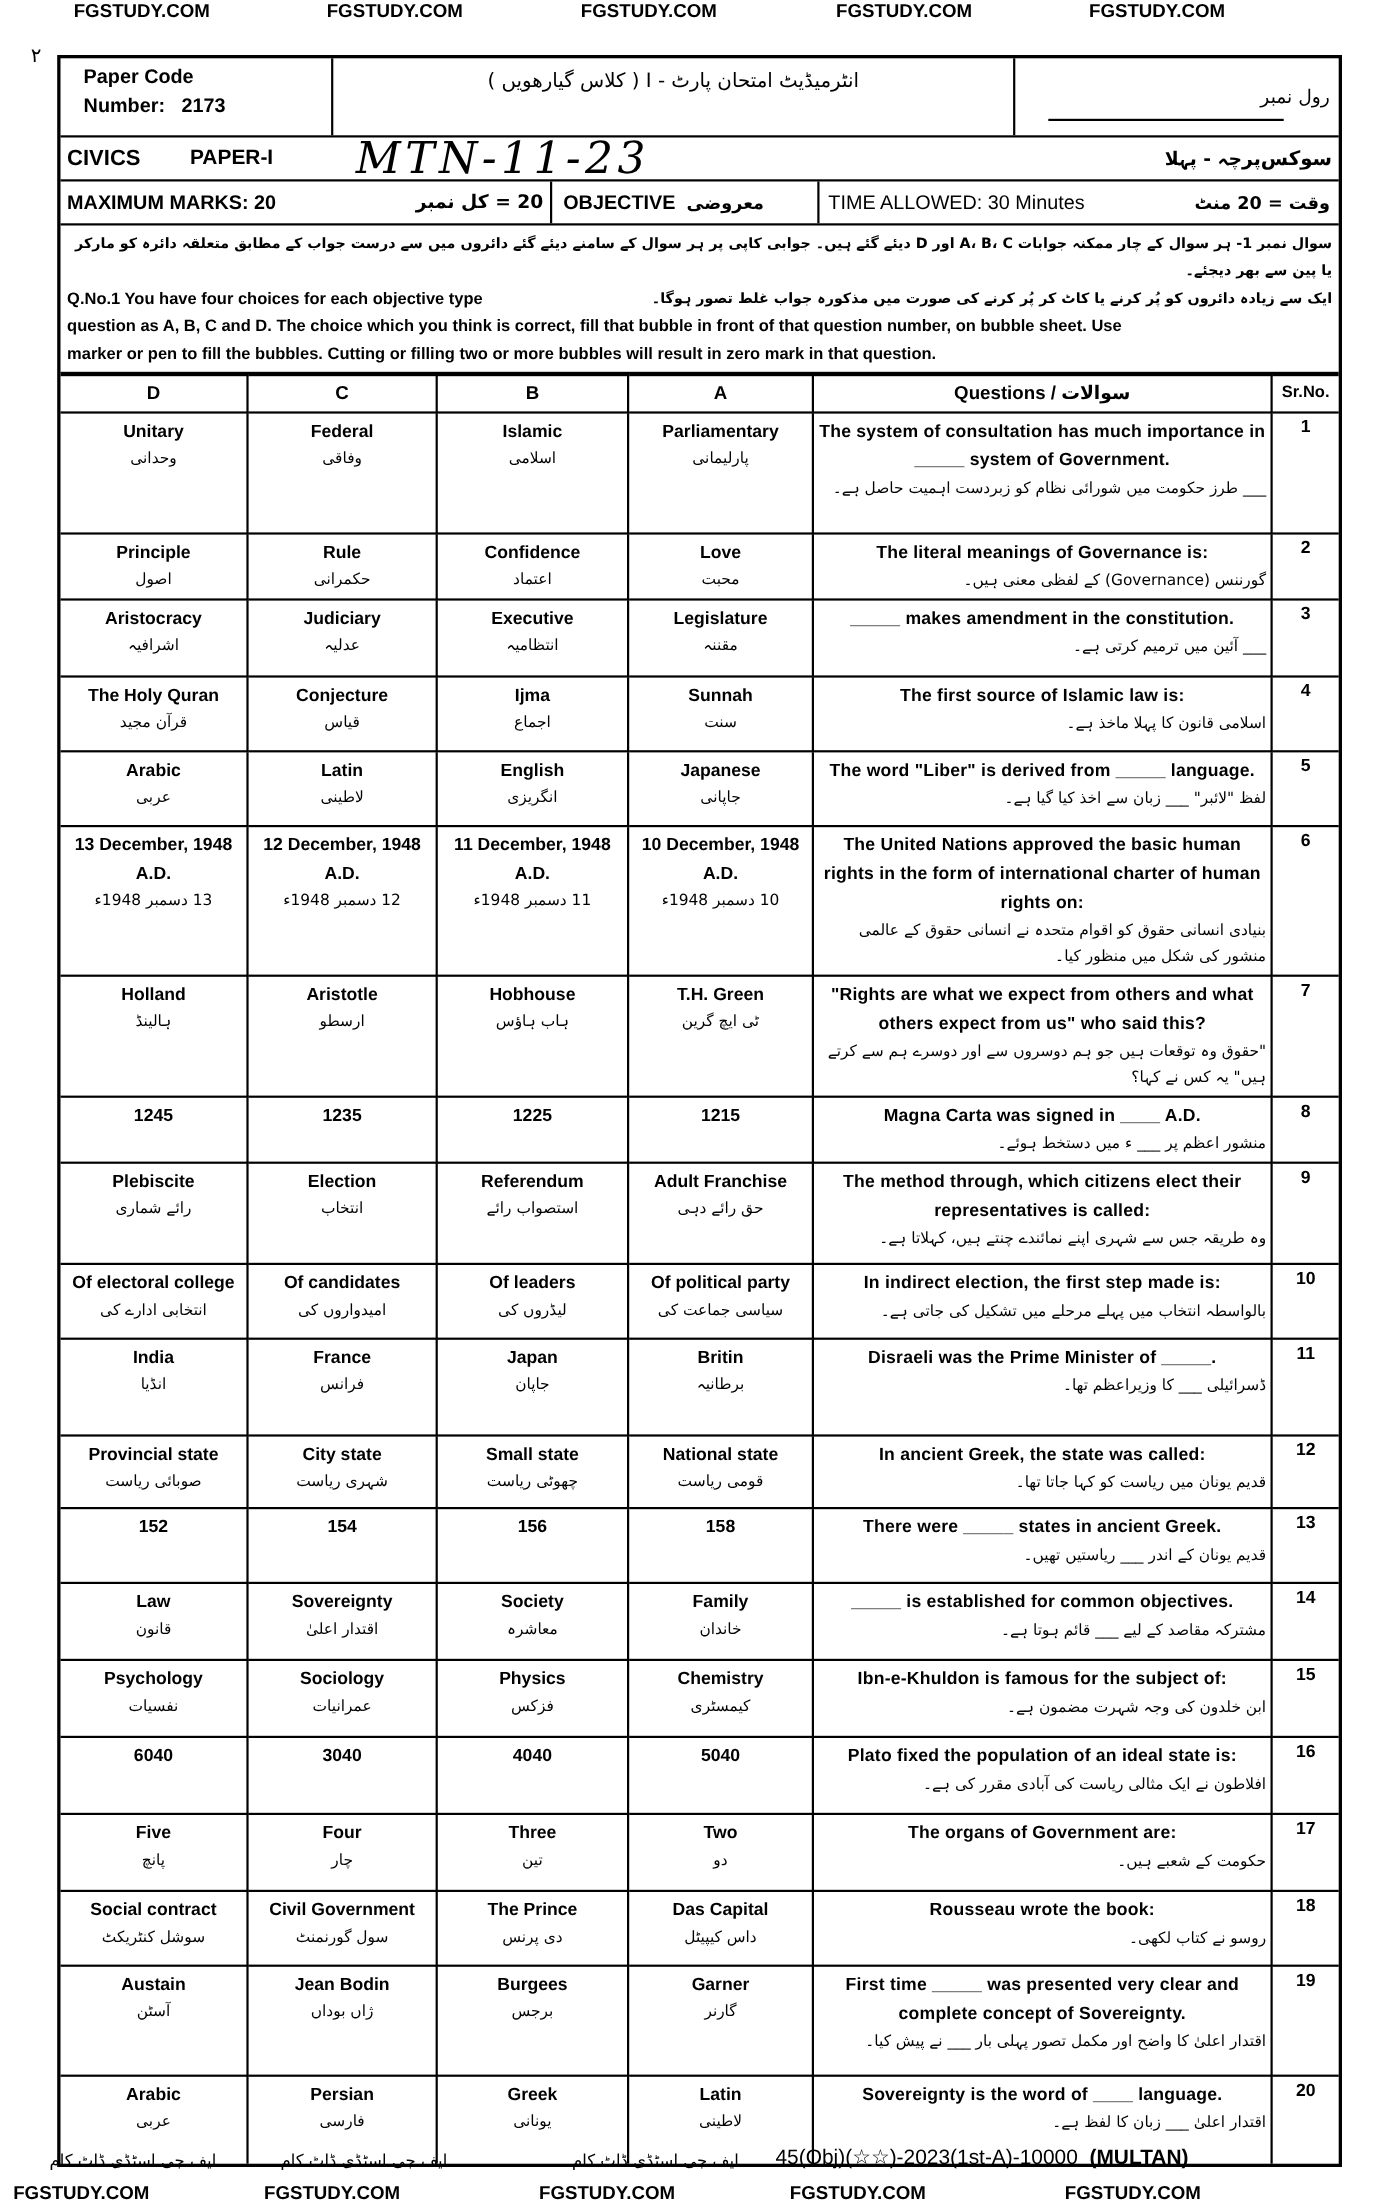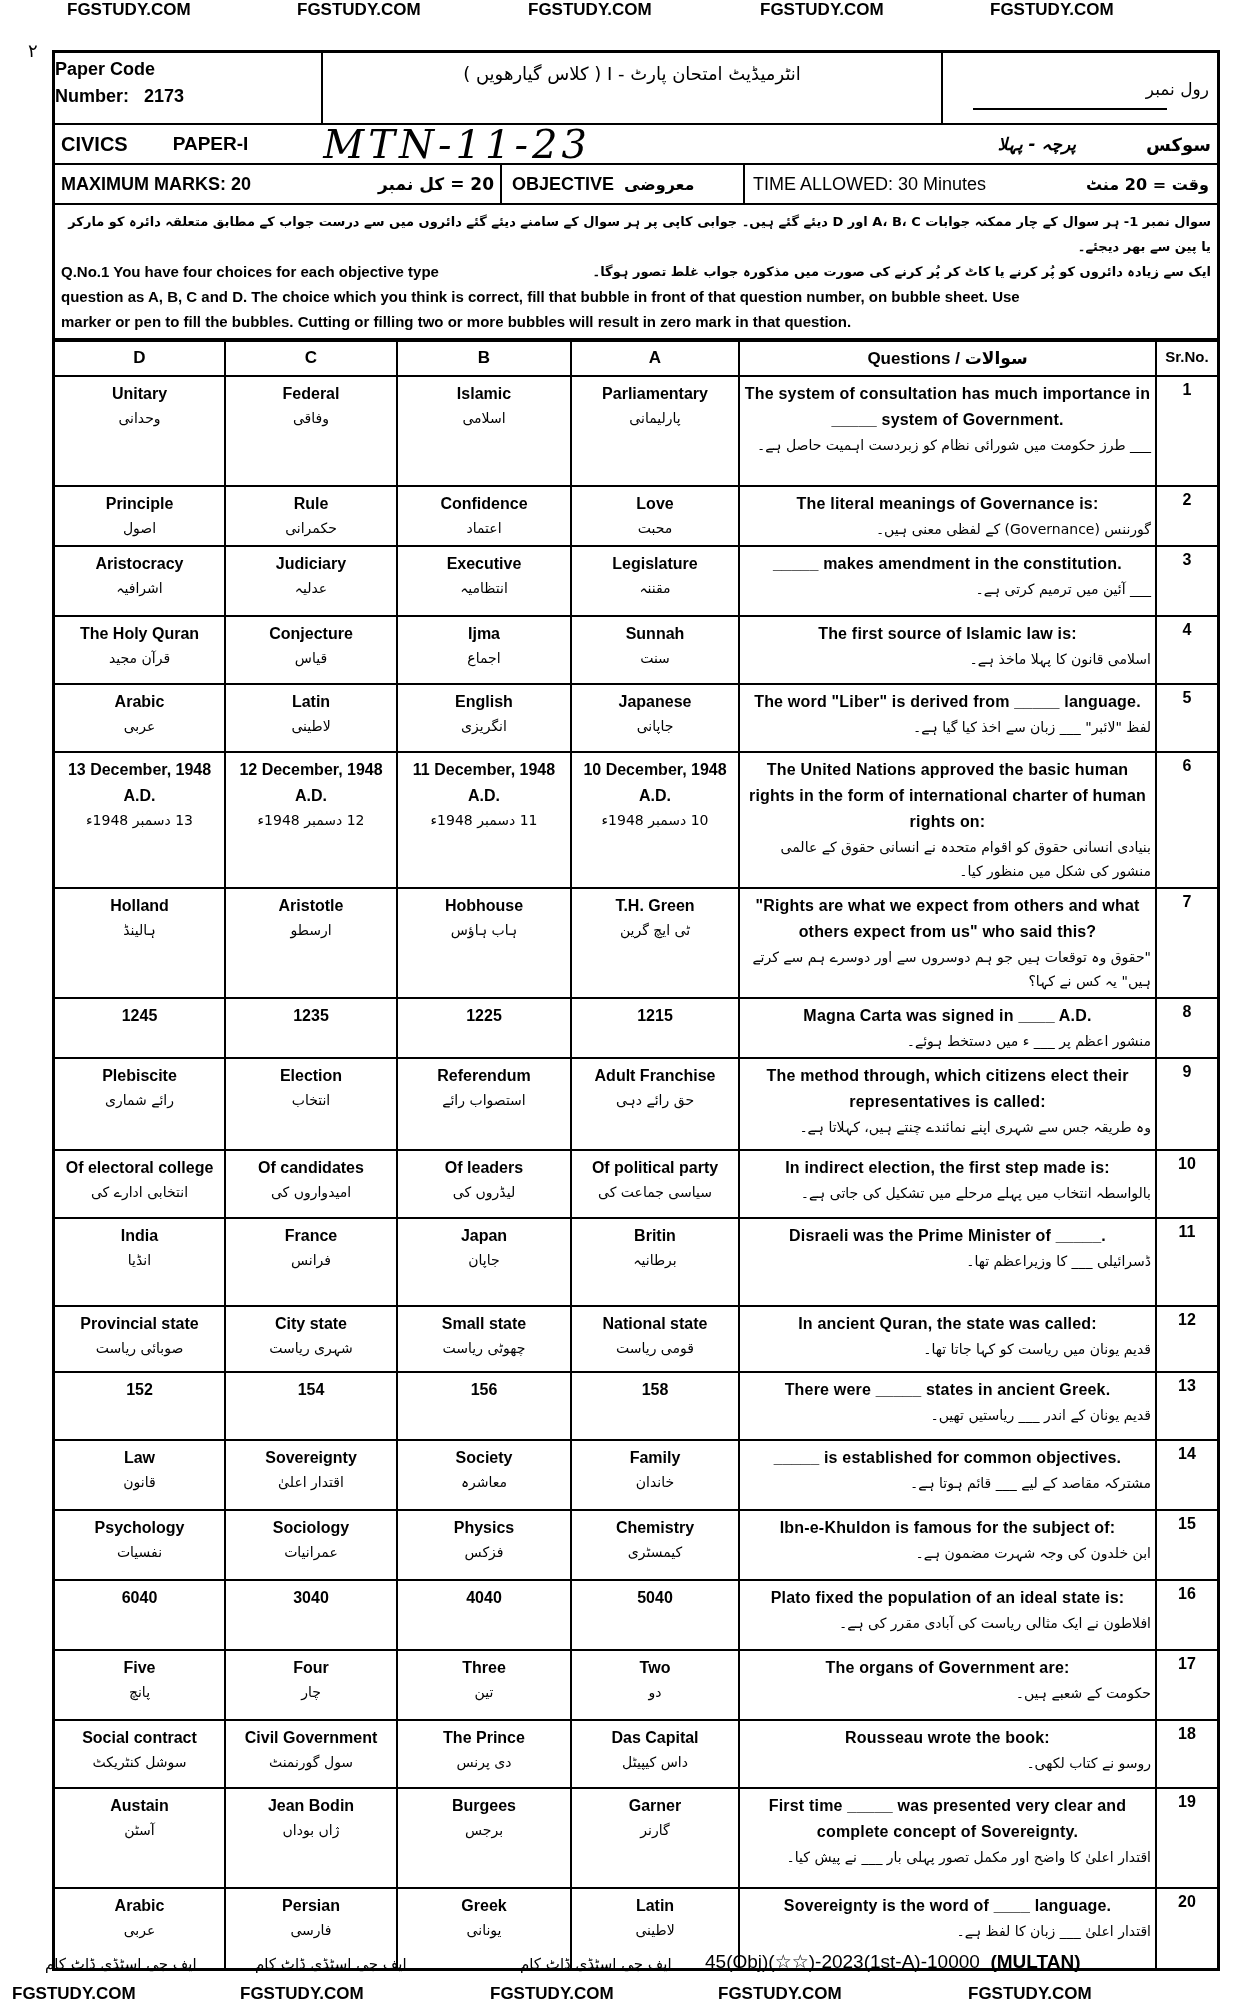--- a/index.html
+++ b/index.html
@@ -42,42 +42,42 @@
   <span style="left:528px">FGSTUDY.COM</span>
   <span style="left:760px">FGSTUDY.COM</span>
   <span style="left:990px">FGSTUDY.COM</span>
 </div>
 
 <div class="corner-mark">٢</div>
 
 <div class="sheet">
 
   <div class="hdr-row" style="height:70px;">
-    <div class="hdr-cell" style="width:268px;padding:6px 0;">
+    <div class="hdr-cell" style="width:248px;padding:6px 21px;">
       <div class="b" style="font-size:18px;">Paper Code</div>
       <div class="b" style="font-size:18px;margin-top:6px;">
         <span>Number:</span>
         &nbsp;&nbsp;<span>2173</span>
       </div>
     </div>
     <div class="hdr-cell" style="width:620px;padding:4px 6px;text-align:center;">
       <div class="urdu" style="font-size:18px;margin-top:6px;">انٹرمیڈیٹ امتحان پارٹ - I ( کلاس گیارھویں )</div>
     </div>
     <div class="hdr-cell" style="flex:1;padding:4px 8px;">
       <div class="urdu" style="text-align:right;font-size:17px;margin-top:22px;">رول نمبر</div>
       <div style="position:absolute;left:30px;right:50px;top:55px;border-bottom:2px solid #000;"></div>
     </div>
   </div>
 
   <div class="hdr-row" style="height:38px;align-items:center;padding:0 6px;">
     <span class="b" style="font-size:20px;">CIVICS</span>
     <span class="b" style="font-size:19px;margin-left:45px;">PAPER-I</span>
     <span class="handwritten" style="margin-left:75px;">MTN-11-23</span>
     <span style="flex:1"></span>
-    <span class="urdu b" style="font-size:17px;margin-right:70px;font-style:italic;">پرچہ - پہلا</span>
+    <span class="urdu b" style="font-size:17px;">پرچہ - پہلا</span>
     <span class="urdu b" style="font-size:18px;">سوکس</span>
   </div>
 
   <div class="hdr-row" style="height:38px;">
     <div class="hdr-cell" style="width:447px;display:flex;align-items:center;padding:0 6px;">
       <span class="b" style="font-size:18px;">MAXIMUM MARKS: 20</span>
       <span style="flex:1"></span>
       <span class="urdu b" style="font-size:17px;">20 = کل نمبر</span>
     </div>
     <div class="hdr-cell" style="width:243px;display:flex;align-items:center;padding:0 10px;">
@@ -385,21 +385,21 @@
           </td>
           <td>
             <span class="opt-en">Small state</span>
             <span class="opt-ur urdu">چھوٹی ریاست</span>
           </td>
           <td>
             <span class="opt-en">National state</span>
             <span class="opt-ur urdu">قومی ریاست</span>
           </td>
           <td class="qcell">
-            <span class="q-en">In ancient Quran, the state was called:</span>
+            <span class="q-en">In ancient Greek, the state was called:</span>
             <span class="q-ur urdu">قدیم یونان میں ریاست کو کہا جاتا تھا۔</span>
           </td>
           <td class="sr">12</td>
         </tr>
         <tr style="height: 68px;">
           <td>
             <span class="opt-en">152</span>
             <span class="opt-ur urdu"></span>
           </td>
           <td>

